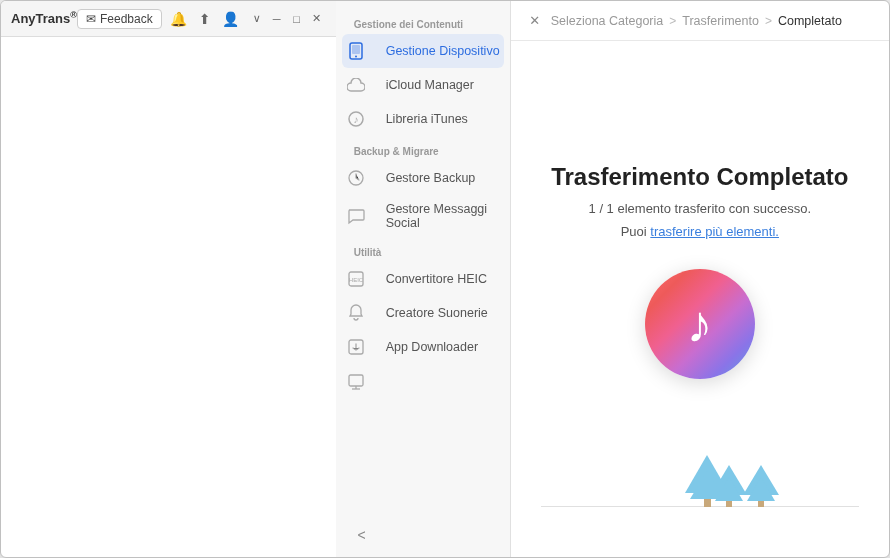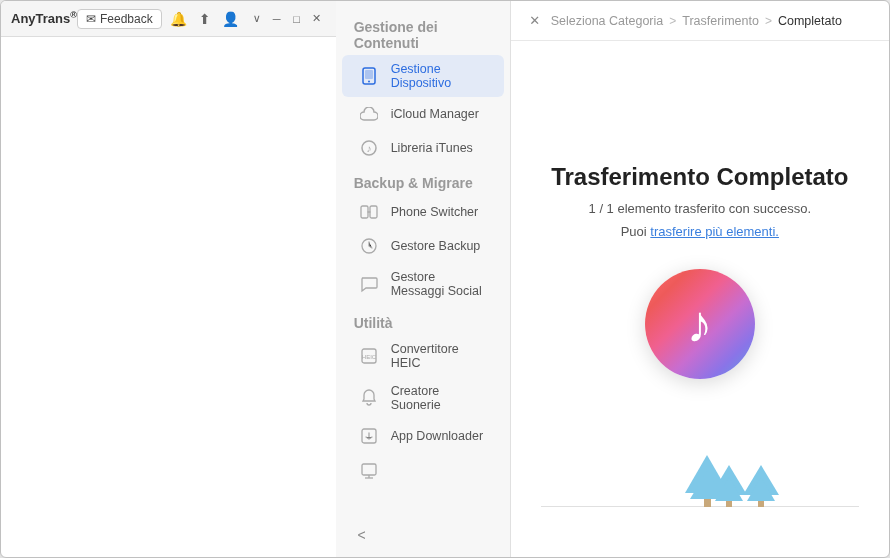--- a/index.html
+++ b/index.html
@@ -100,31 +100,31 @@
     .sidebar {
       width: 175px;
       background: #f7f7f7;
       border-right: 1px solid #e0e0e0;
       display: flex;
       flex-direction: column;
       flex-shrink: 0;
       padding-top: 8px;
     }
     .sidebar-section-label {
-      font-size: 14px;
+      font-size: 10px;
       font-weight: 600;
       color: #999;
       padding: 10px 14px 4px 18px;
       text-transform: none;
     }
     .sidebar-item {
       display: flex;
       align-items: center;
-      gap: 12px;
-      padding: 7px 17px;
+      gap: 20px;
+      padding: 7px 4px;
       font-size: 12.5px;
       color: #555;
       cursor: pointer;
       border-radius: 6px;
       margin: 0 6px;
     }
     .sidebar-item.active {
       background: #e3eaf7;
       color: #2d6de0;
     }
@@ -376,30 +376,20 @@
           <svg width="16" height="18" viewBox="0 0 16 18">
             <circle cx="8" cy="9" r="7" fill="none" stroke="#aaa" stroke-width="1.5"></circle>
             <text x="8" y="13" text-anchor="middle" font-size="10" fill="#aaa">♪</text>
           </svg>
         </span>
         <span>Libreria iTunes</span>
       </div>
 
       <div class="sidebar-section-label">Backup &amp; Migrare</div>
 
-      <div class="sidebar-item">
-        <span class="si-icon">
-          <svg width="18" height="18" viewBox="0 0 18 18">
-            <rect x="1" y="3" width="7" height="12" rx="1.5" fill="none" stroke="#aaa" stroke-width="1.3"></rect>
-            <rect x="10" y="3" width="7" height="12" rx="1.5" fill="none" stroke="#aaa" stroke-width="1.3"></rect>
-            <path d="M8 9h2" stroke="#aaa" stroke-width="1.3" stroke-linecap="round"></path>
-          </svg>
-        </span>
-        <span>Phone Switcher</span>
-      </div>
 
       <div class="sidebar-item">
         <span class="si-icon">
           <svg width="18" height="18" viewBox="0 0 18 18">
             <circle cx="9" cy="9" r="7" fill="none" stroke="#aaa" stroke-width="1.3"></circle>
             <path d="M9 5v4l3 2" stroke="#aaa" stroke-width="1.3" stroke-linecap="round"></path>
           </svg>
         </span>
         <span>Gestore Backup</span>
       </div>

